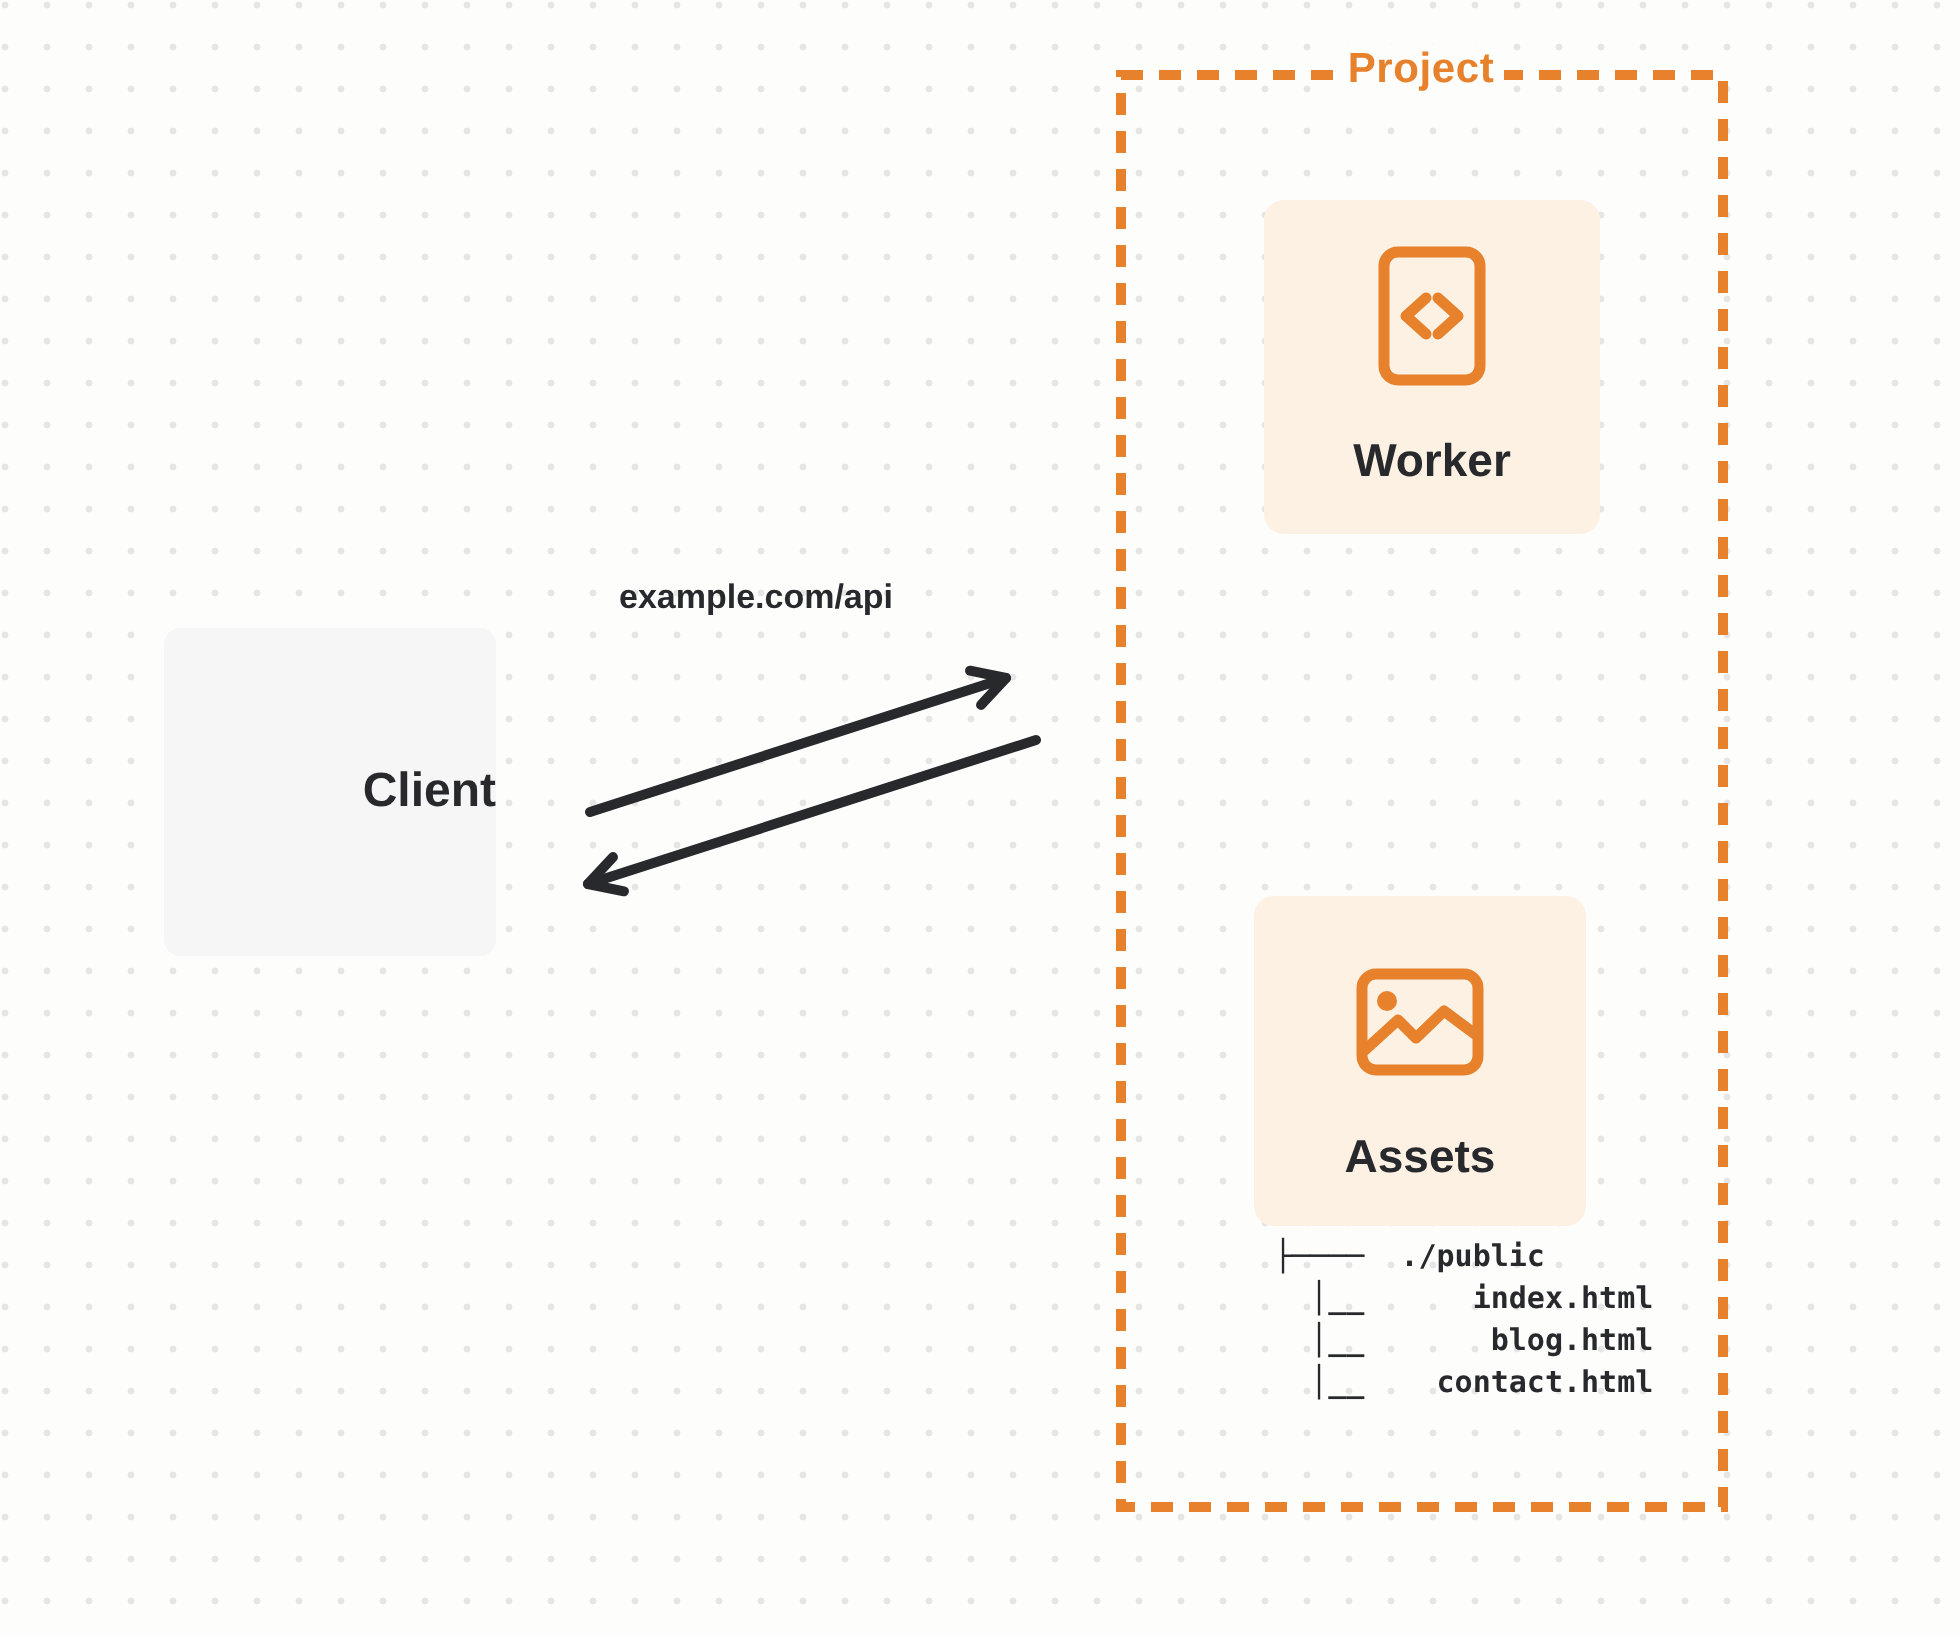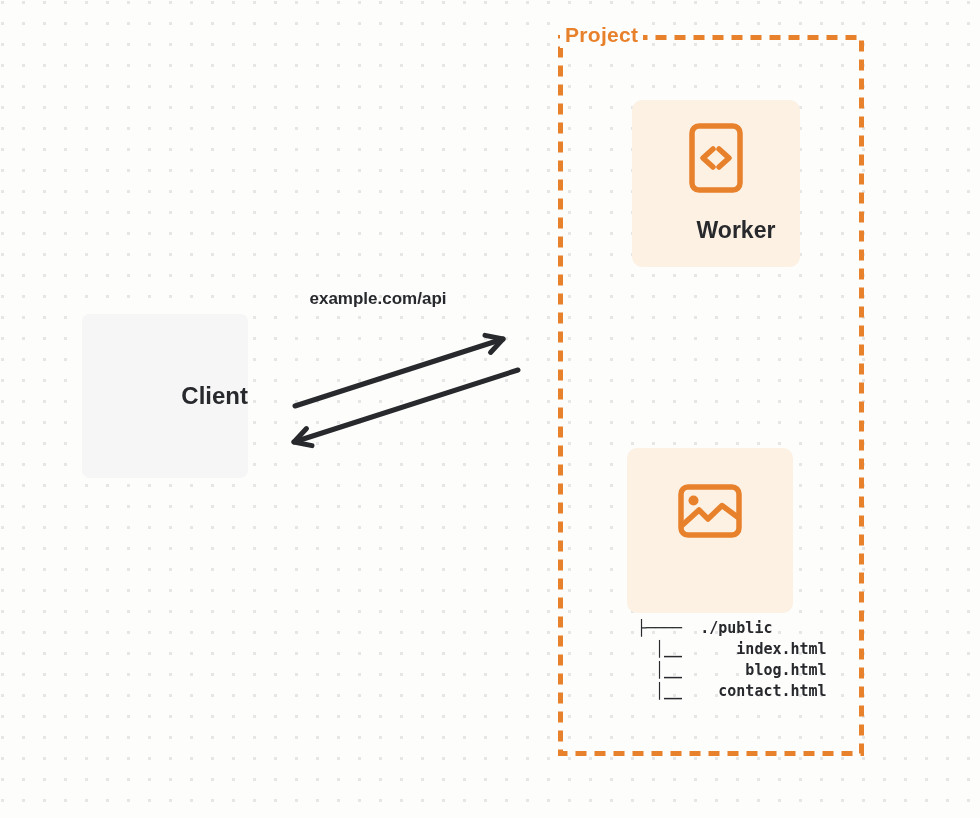--- a/index.html
+++ b/index.html
@@ -37,36 +37,35 @@
     fill: none;
     stroke: var(--ink);
     stroke-width: 5;
     stroke-linecap: round;
     stroke-linejoin: round;
   }
   .project-label-wrap {
     position: absolute;
     left: 560px; top: 22px;
     width: 301px;
-    text-align: left;
+    text-align: center;
   }
   .project-label {
     display: inline-block;
     padding: 0 5px;
     background: var(--page-bg);
     color: var(--orange);
     font-size: 21px;
     font-weight: 700;
     line-height: 26px;
     letter-spacing: 0.3px;
   }
   .node {
     position: absolute;
     border-radius: 10px;
-    padding-left: 20px;
   }
   .client-node {
     left: 82px; top: 314px;
     width: 166px; height: 164px;
     background: var(--gray-box);
     border-radius: 8px;
     display: flex;
     align-items: center;
     justify-content: flex-end;
   }
@@ -161,18 +160,19 @@
   </svg>
   <span class="node-label">Worker</span>
 </div>
 
 <div class="node assets-node">
   <svg class="icon" width="64" height="54" viewBox="0 0 64 54">
     <rect class="icon-stroke" x="3" y="3" width="58" height="48" rx="7"></rect>
     <circle class="icon-fill" cx="15.5" cy="16.5" r="5"></circle>
     <path class="icon-stroke" d="M4.5 41 L21 26 L30 35 L44 21.5 L59.5 33"></path>
   </svg>
+  <span class="node-label">Assets</span>
 </div>
 
 <pre class="file-tree">├────  ./public
   │__      index.html
   │__       blog.html
   │__    contact.html</pre>
 
 </body></html>

